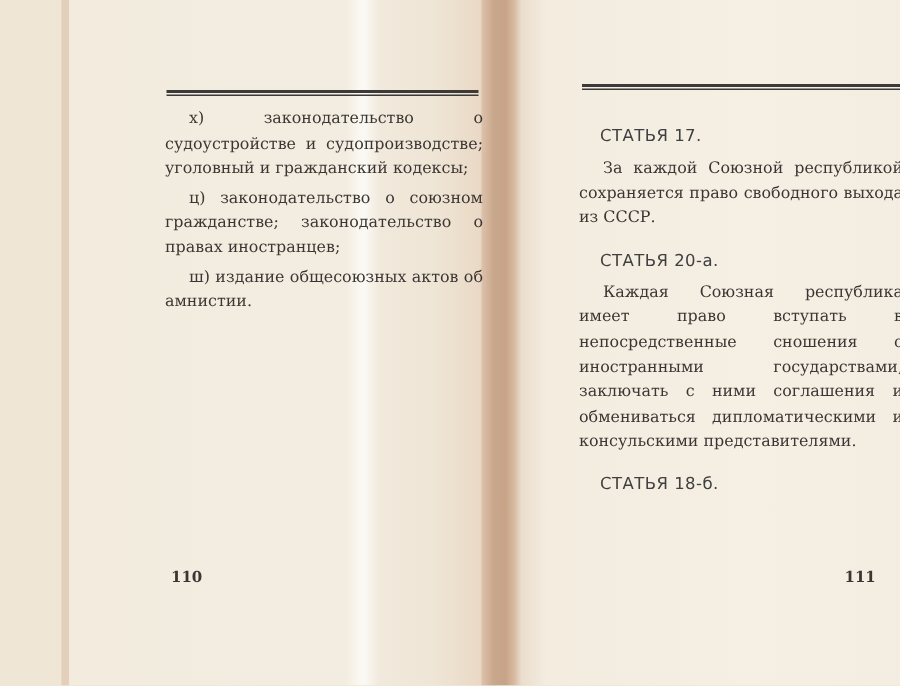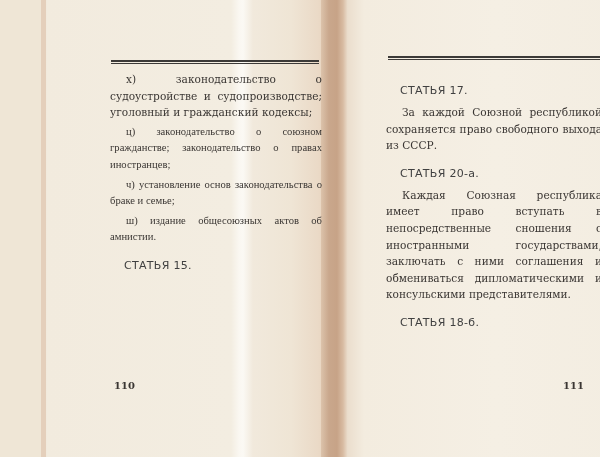--- a/index.html
+++ b/index.html
@@ -28,21 +28,21 @@
     border-top:2px solid #3c3a38; border-bottom:1px solid #3c3a38;
     box-sizing:border-box;
   }
   .left-rule { left:70px; top:60px; width:208px; }
   .right-rule { left:347px; top:56px; width:220px; }
   .textcol { position:absolute; font-size:10.6px; line-height:16.6px; }
   .left-col { left:69px; top:71px; width:212px; }
   .right-col { left:345px; top:71px; width:216px; }
   .p { text-align:justify; text-align-last:left; margin:0; }
   .ind { text-indent:16px; }
-  .gap { margin-top:3px;font-family:Liberation Serif, serif; }
+  .gap { margin-top:3px; }
   .heading {
     font-family:"DejaVu Sans", "Liberation Sans", sans-serif;
     font-size:11px; letter-spacing:0.3px; color:#404040;
     margin:12px 0 5px 14px; line-height:16px;
   }
   .folio {
     position:absolute; font-size:10px; font-weight:bold; color:#3a3633;
   }
   .folio-left { left:73px; top:380px;text-align:right; }
   .folio-right { left:522px; top:380px; }
@@ -59,24 +59,22 @@
   </div>
   <div class="page page-right">
     <div class="edge-right"></div>
   </div>
   <div class="gutter"></div>
 
   <div class="rule left-rule"></div>
   <div class="textcol left-col">
     <p class="p ind">х) законодательство о судоустройстве и судопроизводстве; уголовный и гражданский кодексы;</p>
     <p class="p ind gap">ц) законодательство о союзном гражданстве; законодательство о правах иностранцев;</p>
-    <p class="p ind gap">ч) установление основ законодательства о браке и семье;</p>
     <p class="p ind gap">ш) издание общесоюзных актов об амнистии.</p>
 
-    <div class="heading">СТАТЬЯ 15.</div>
 
 
   </div>
   <div class="folio folio-left">110</div>
 
   <div class="rule right-rule"></div>
   <div class="textcol right-col">
 
     <div class="heading">СТАТЬЯ 17.</div>
     <p class="p ind">За каждой Союзной республикой сохраняется право свободного выхода из СССР.</p>

